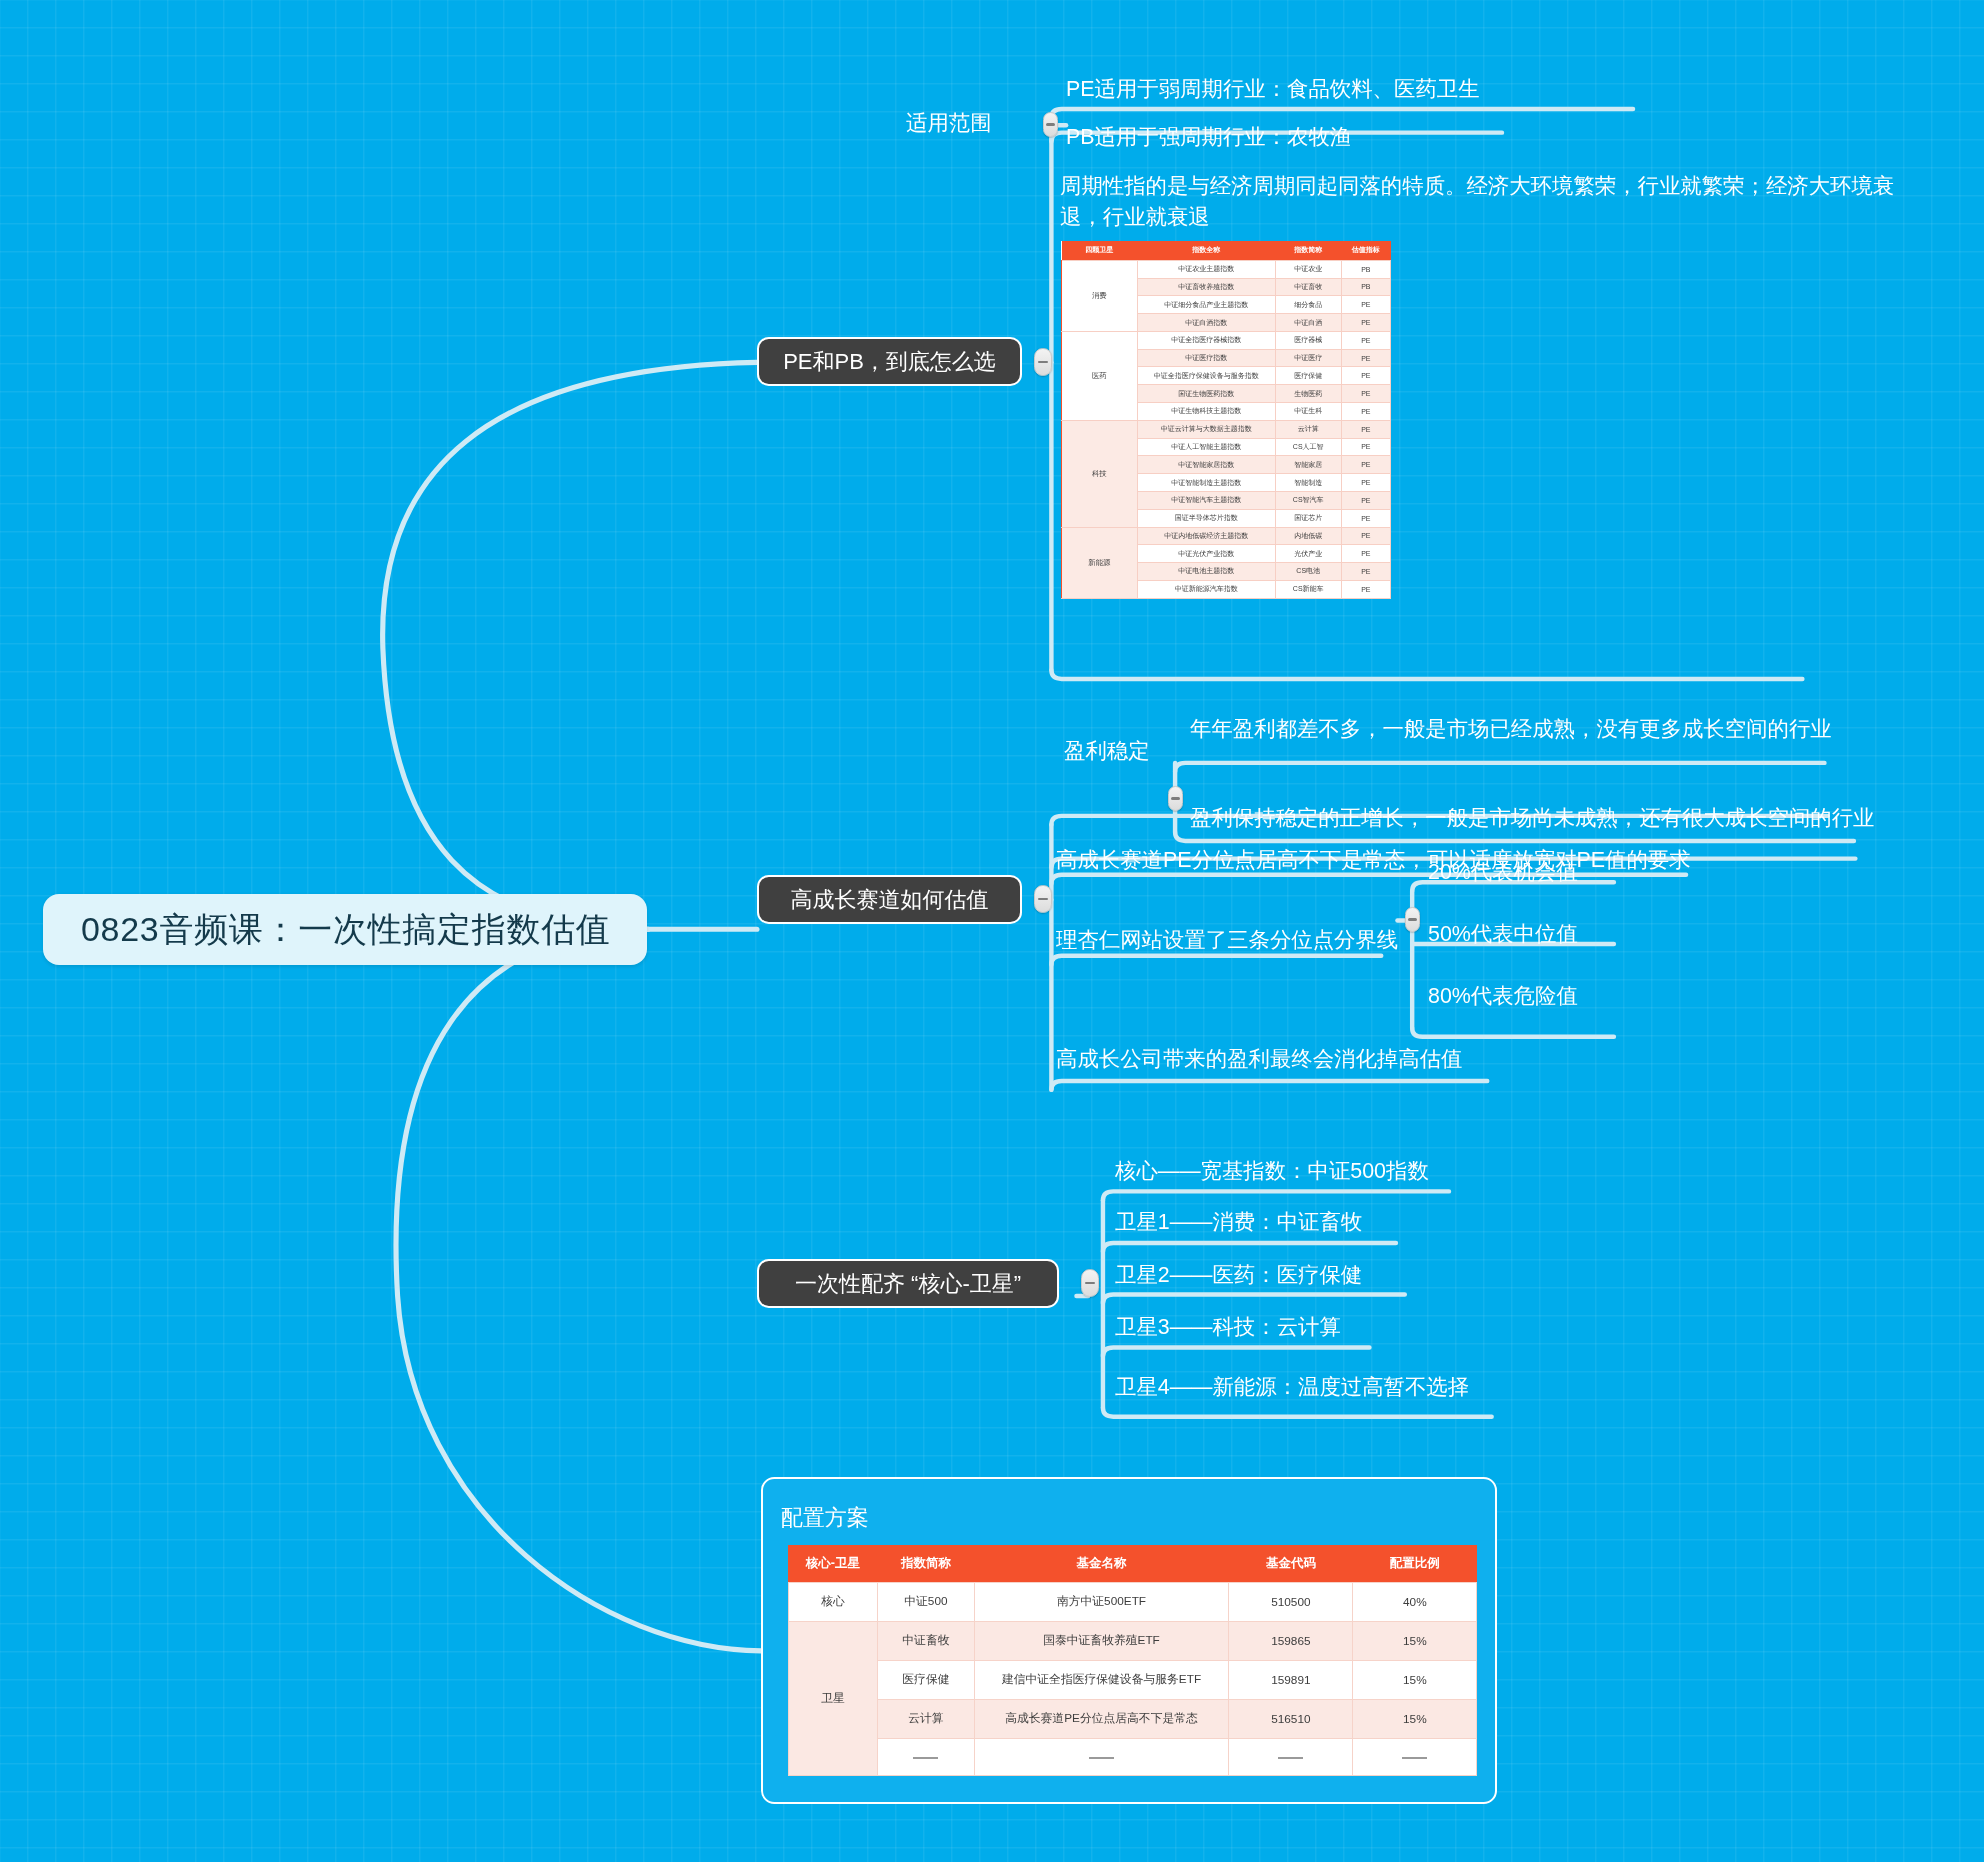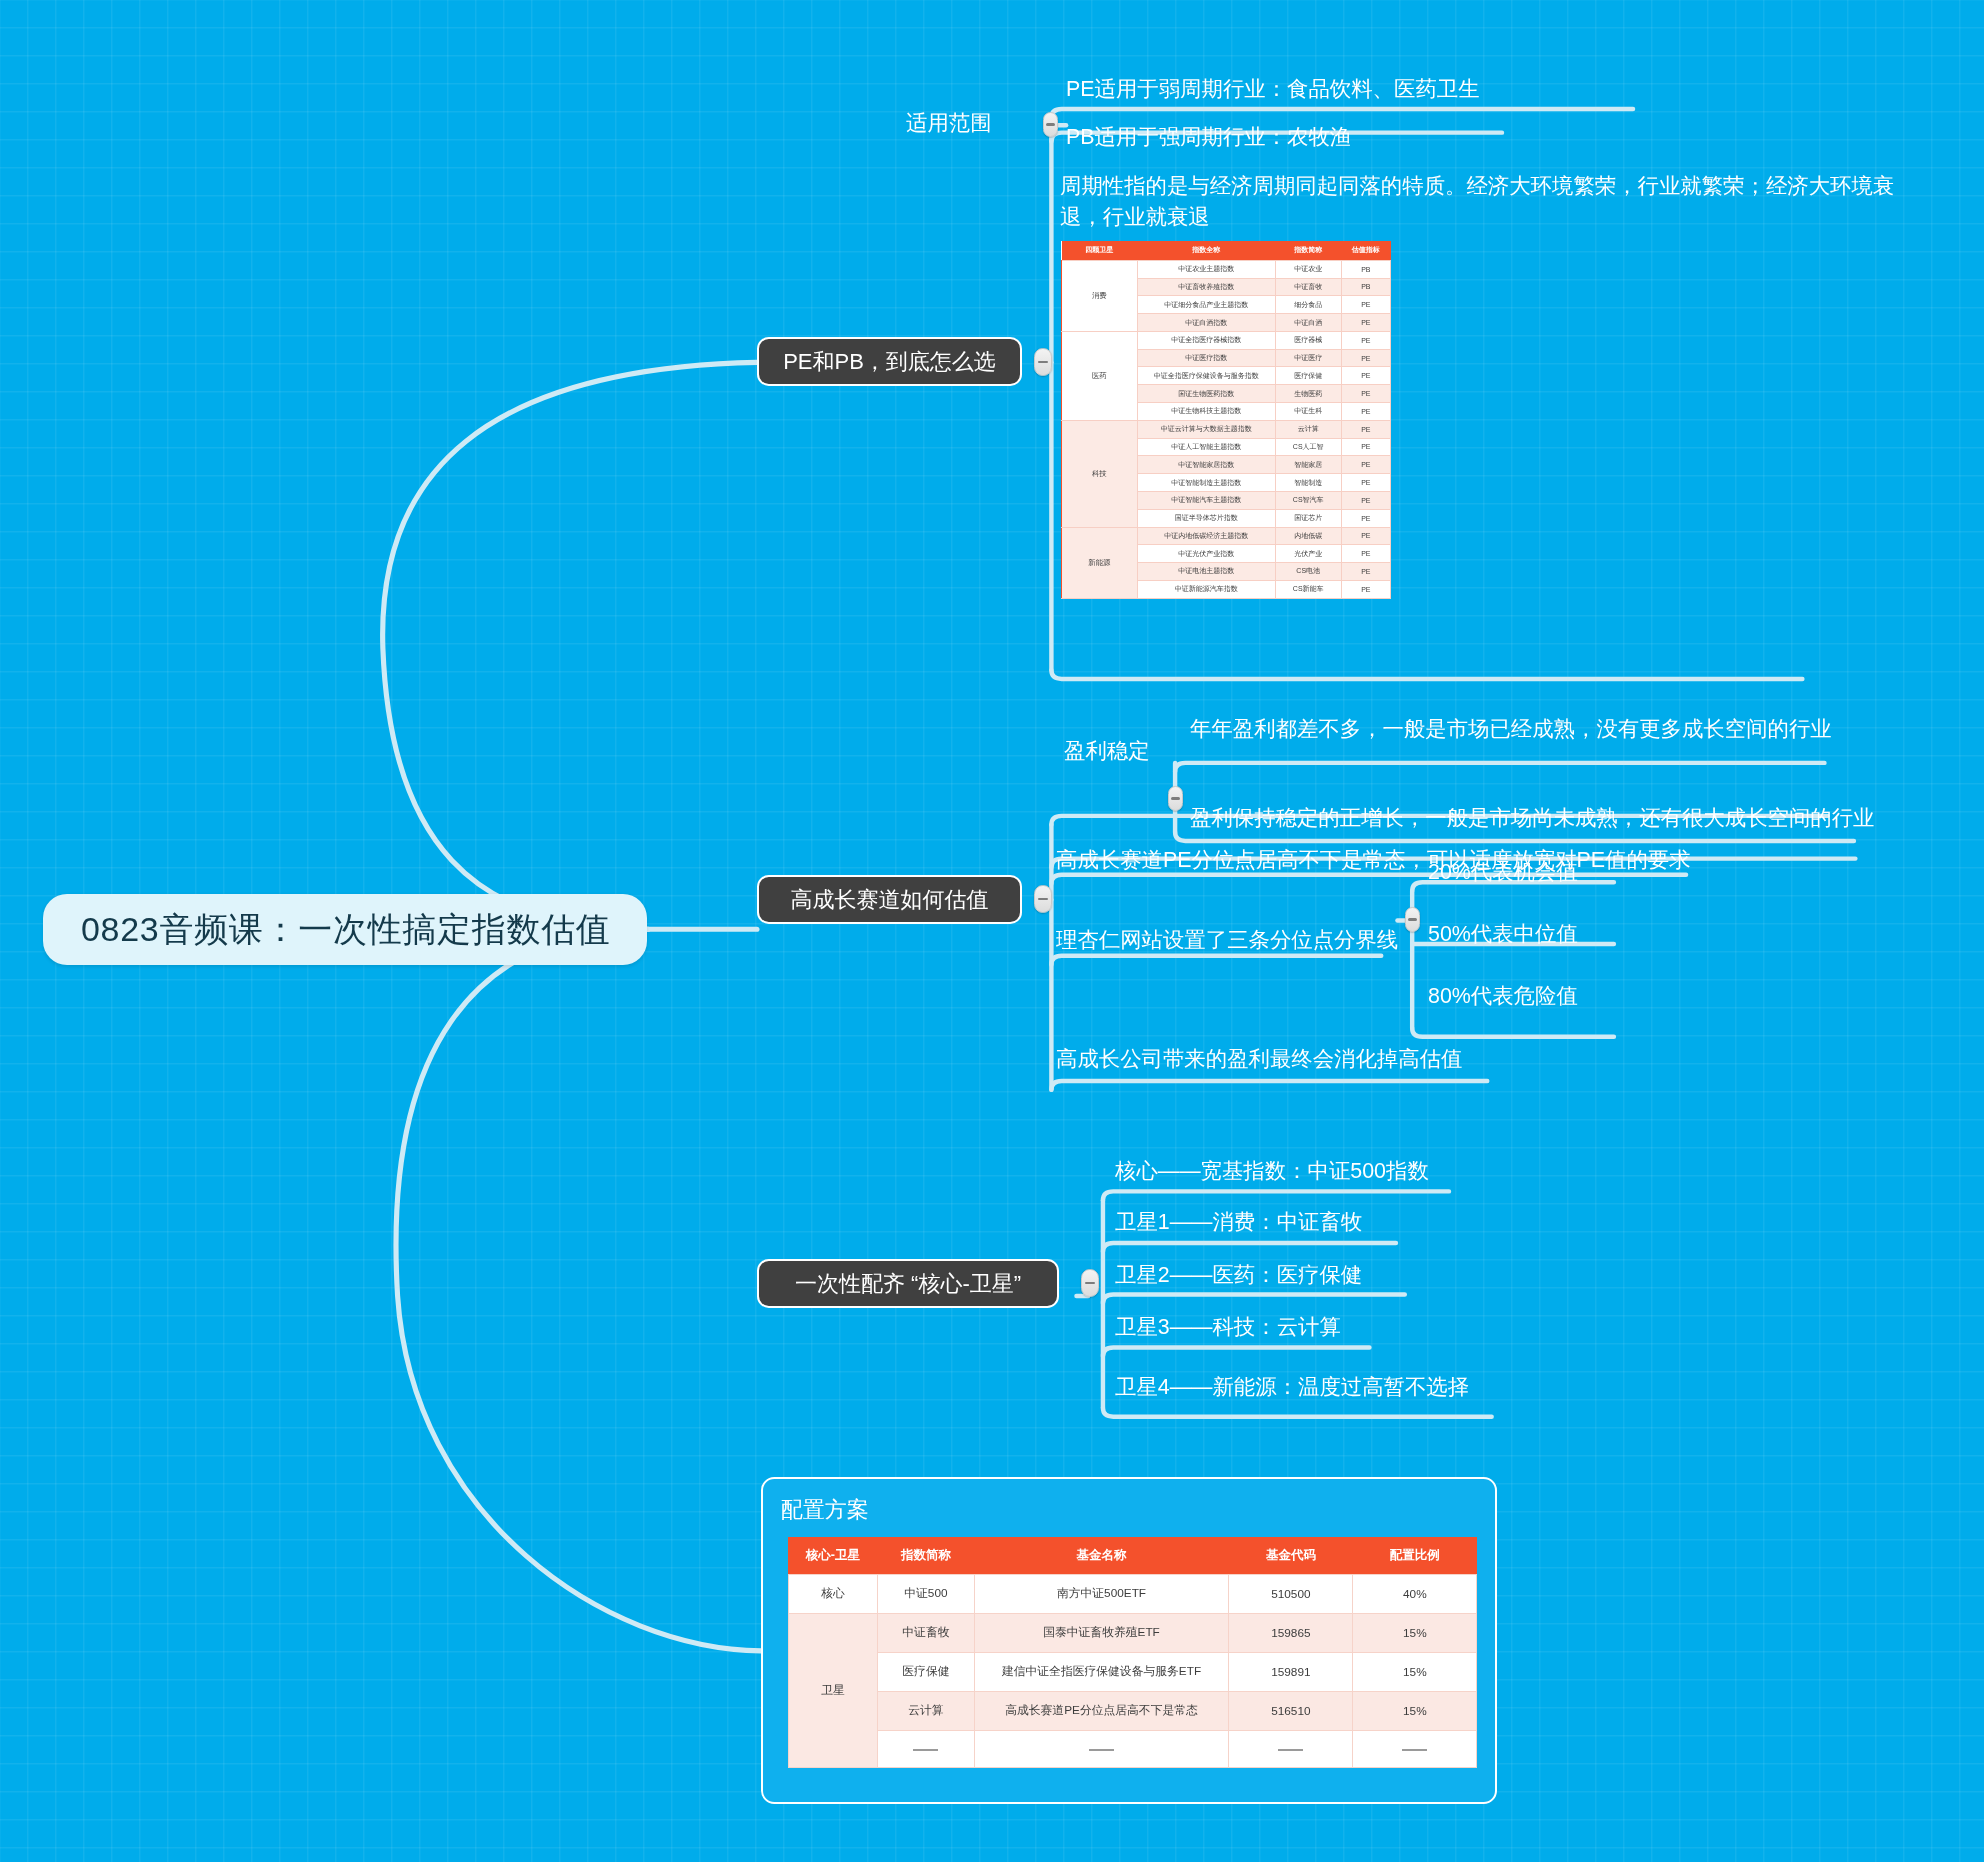--- a/index.html
+++ b/index.html
@@ -20,21 +20,21 @@
   
   #wires { position:absolute; left:0; top:0; width:1985px; height:1863px; pointer-events:none; }
 
   
   .node { position:absolute; }
 
   .root-node{
     left:43px; top:894px;
     width:604px; height:71px;
     background:#dff4fb;
-    border-radius:24px;
+    border-radius:16px;
     display:flex; align-items:center; padding-left:38px;
     box-shadow:0 1.5px 3.7px rgba(0,0,0,0.10);
   }
   .root-node .txt{
     font-size:34px; color:#143a4b; letter-spacing:0.7px; white-space:nowrap;
   }
 
   .branch-node{
     background:#404040;
     border:2.2px solid #ffffff;
@@ -90,21 +90,21 @@
   #index-table tr.alt td{ background:#fceae4;margin-left:48px; }
   #index-table td.cat{ background:#ffffff; border-left:0.7px solid #f4512c; font-size:7.4px; }
   #index-table th:first-child{ }
 
   
   #alloc-card{
     position:absolute; left:761px; top:1477px; width:736px; height:327px;
     background:#0fb0ee; border:2.2px solid #ffffff; border-radius:13.3px;
     padding:16px 17.7px;
   }
-  #alloc-card .card-title{ font-size:22px; color:#ffffff; margin-bottom:11.8px; }
+  #alloc-card .card-title{ font-size:22px; color:#ffffff; margin-bottom:11.8px;margin-top:8px; }
   #alloc-table-wrap{ background:#ffffff;margin-left:7px; }
   #alloc-table th{ font-size:12.5px; padding:10.3px 2.9px; }
   #alloc-table td{ font-size:11.8px; padding:11px 2.9px; border:0.7px solid #f6d3c9; }
   #alloc-table tr.alt td{ background:#fbe8e3; }
   #alloc-table td.cat{ background:#fbe8e3; }
   #alloc-table td.cat-core{ background:#ffffff; }
   .dash{ display:inline-block; width:25px; height:2.2px; background:#9a9a9a; vertical-align:middle;}
 </style>
 </head>
 <body>

